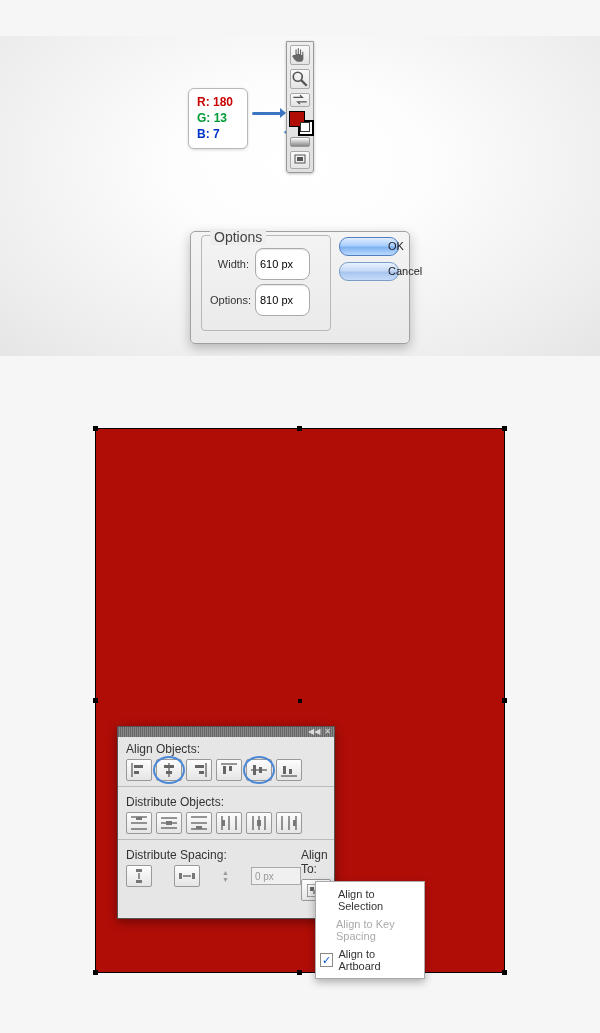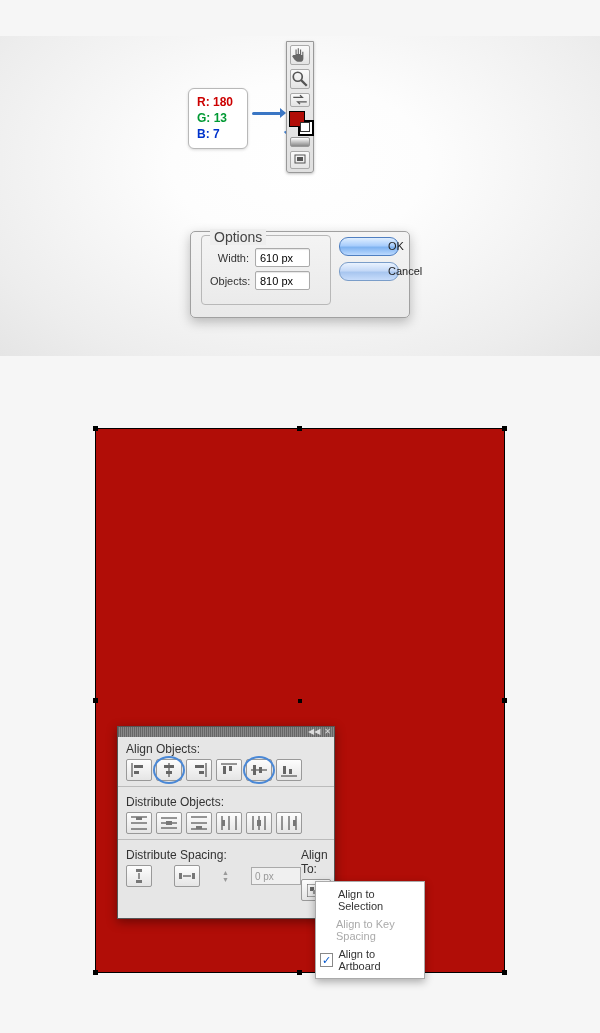--- a/index.html
+++ b/index.html
@@ -151,23 +151,23 @@
     position:absolute;
     top:-7px;left:8px;
     background:#eee;
     padding:0 4px;
     font-size:14px;
     color:#444;
   }
   .field-row {display:flex;align-items:center;margin:4px 0;}
   .field-label {width:45px;text-align:right;padding-right:6px;font-size:11px;}
   .field-input {
-    width:55px;height:19px;
+    width:55px;height:32px;
     border:1px solid #aaa;
-    border-radius:2px;
+    border-radius:8px;
     padding:0 4px;
     font-size:11px;
     background:#fff;
     box-shadow:inset 0 1px 1px rgba(0,0,0,0.1);
   }
   .btn-col {display:flex;flex-direction:column;gap:6px;width:60px;padding-top:2px;}
   .aqua-btn {
     height:19px;
     border:1px solid #7a9dc9;
     border-radius:9px;
@@ -342,21 +342,21 @@
 
   <div class="dialog">
     <div class="dialog-body">
       <div class="fieldset">
         <div class="fieldset-legend">Options</div>
         <div class="field-row">
           <div class="field-label">Width:</div>
           <input class="field-input" value="610 px" style="">
         </div>
         <div class="field-row">
-          <div class="field-label">Objects:</div>
+          <div class="field-label">Options:</div>
           <input class="field-input" value="810 px" style="">
         </div>
       </div>
       <div class="btn-col">
         <div class="aqua-btn default">OK</div>
         <div class="aqua-btn">Cancel</div>
       </div>
     </div>
   </div>
 </div>

